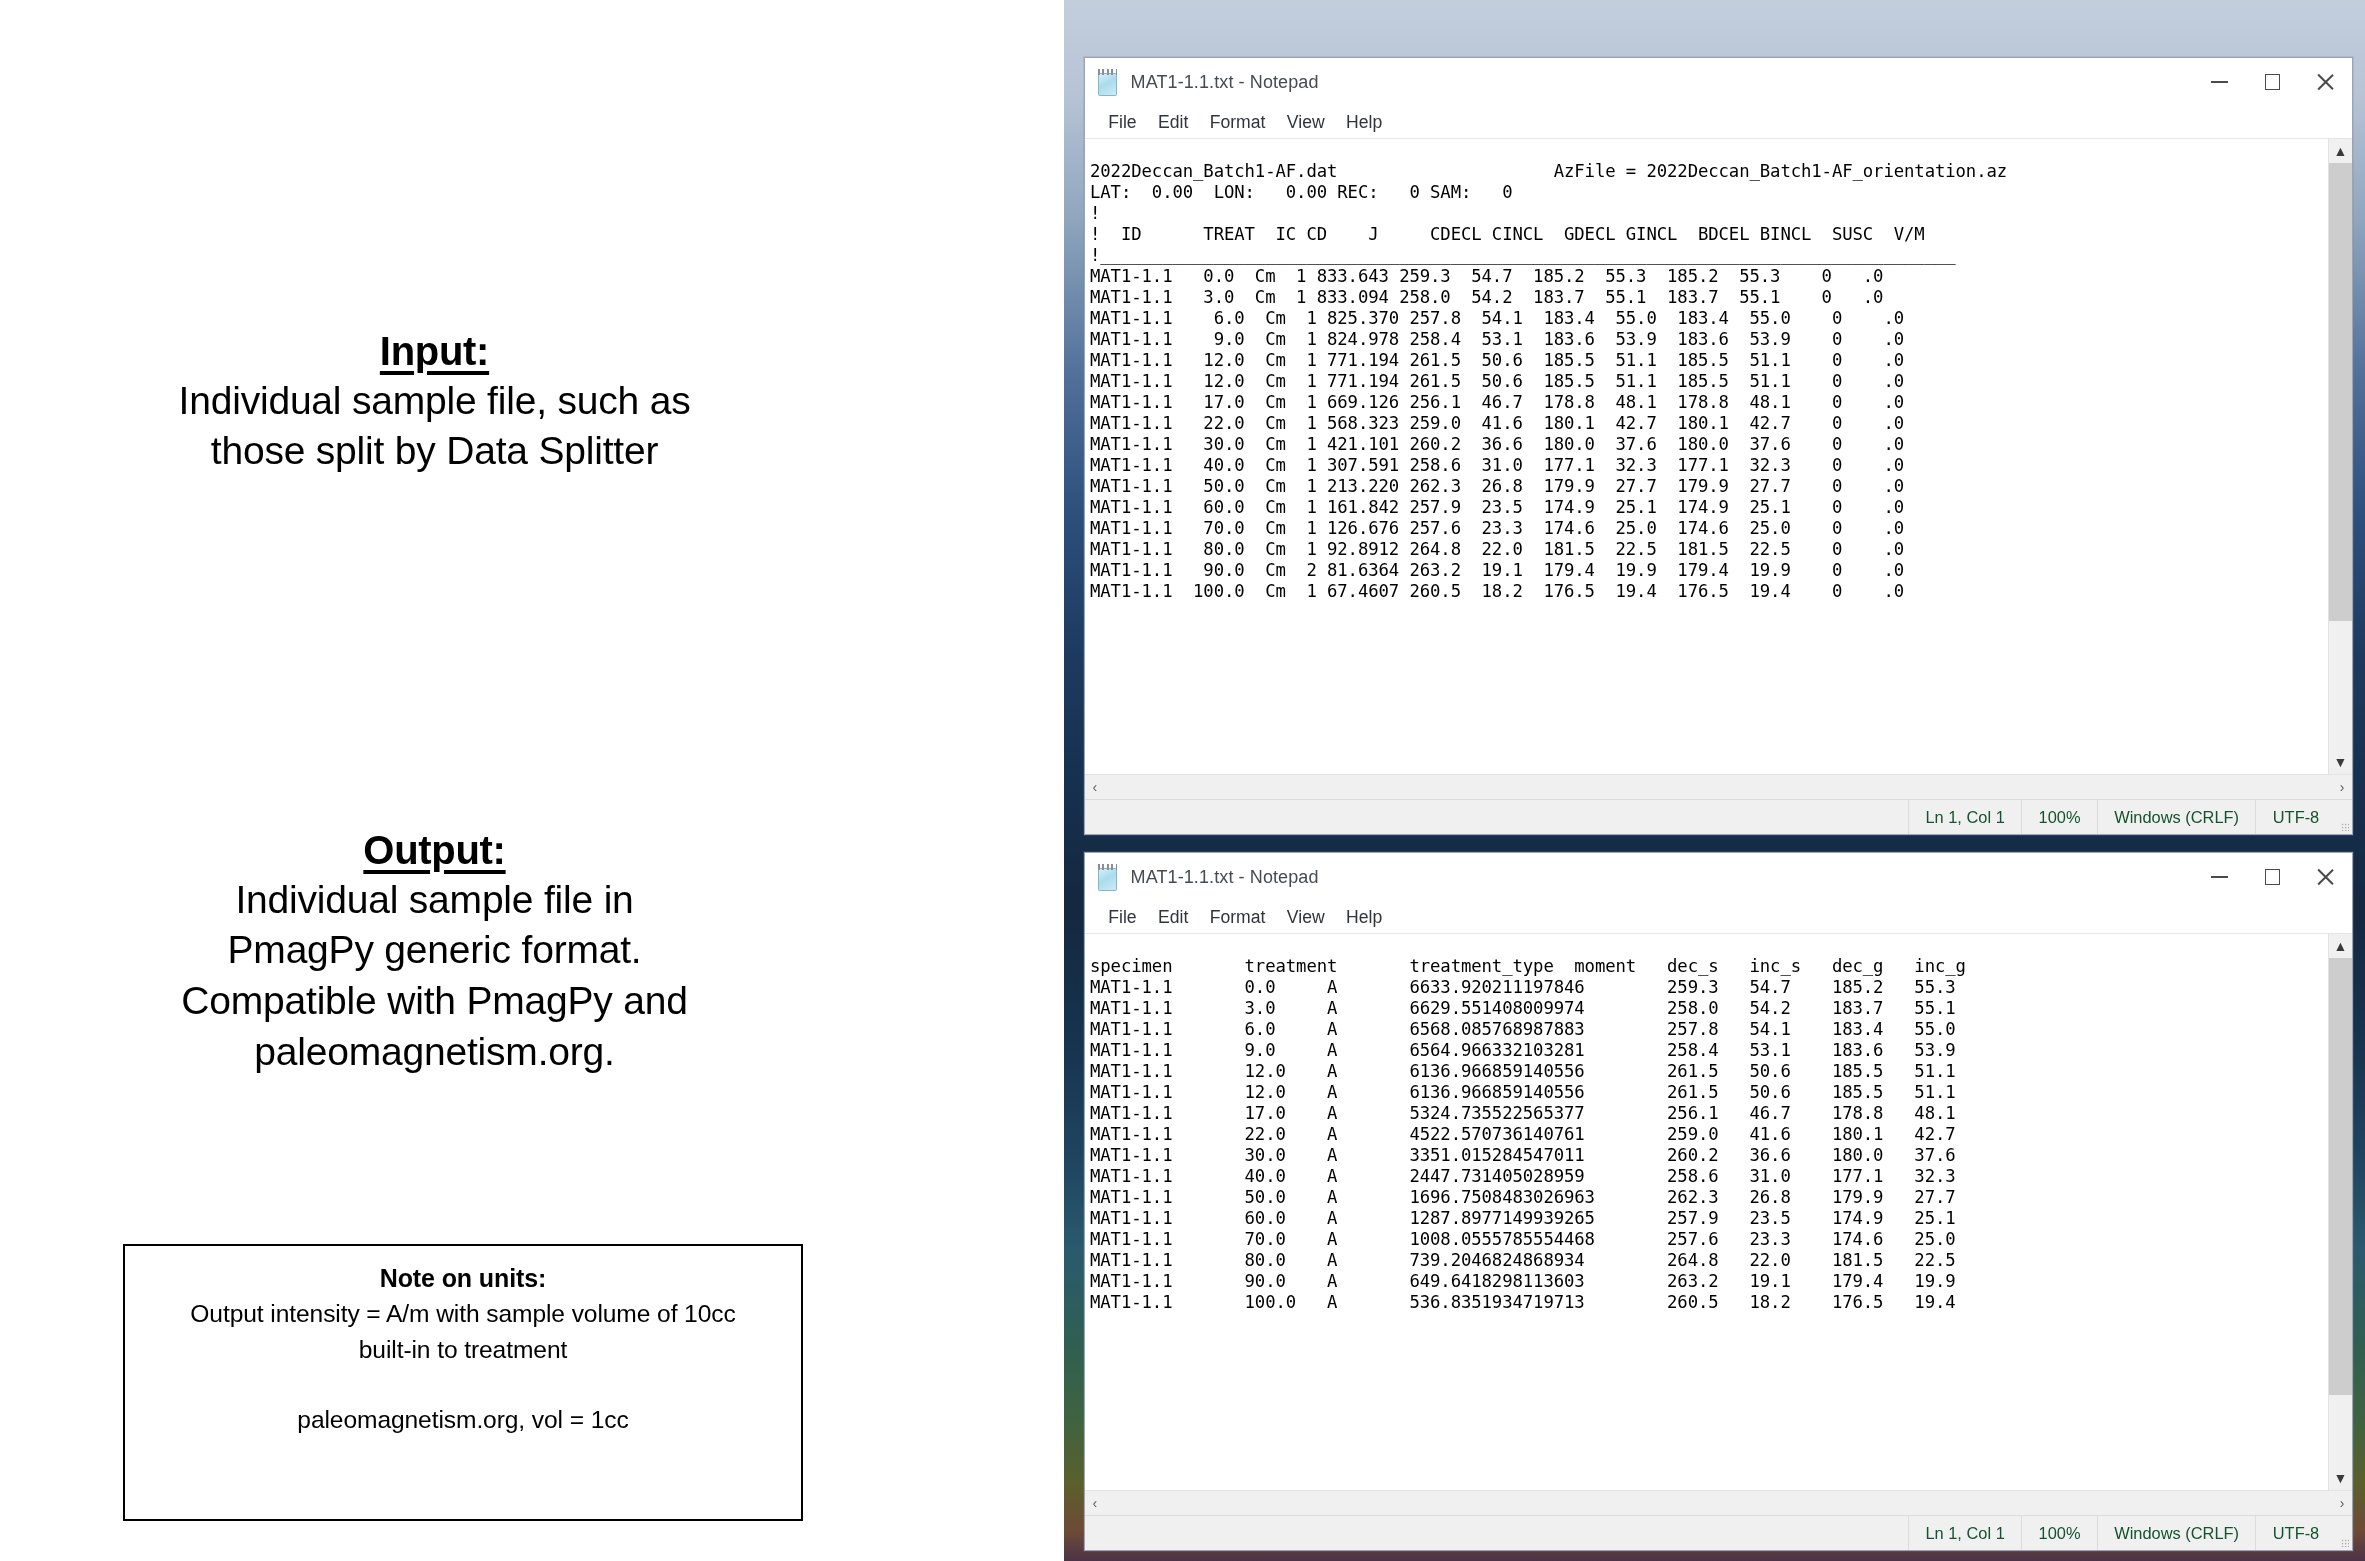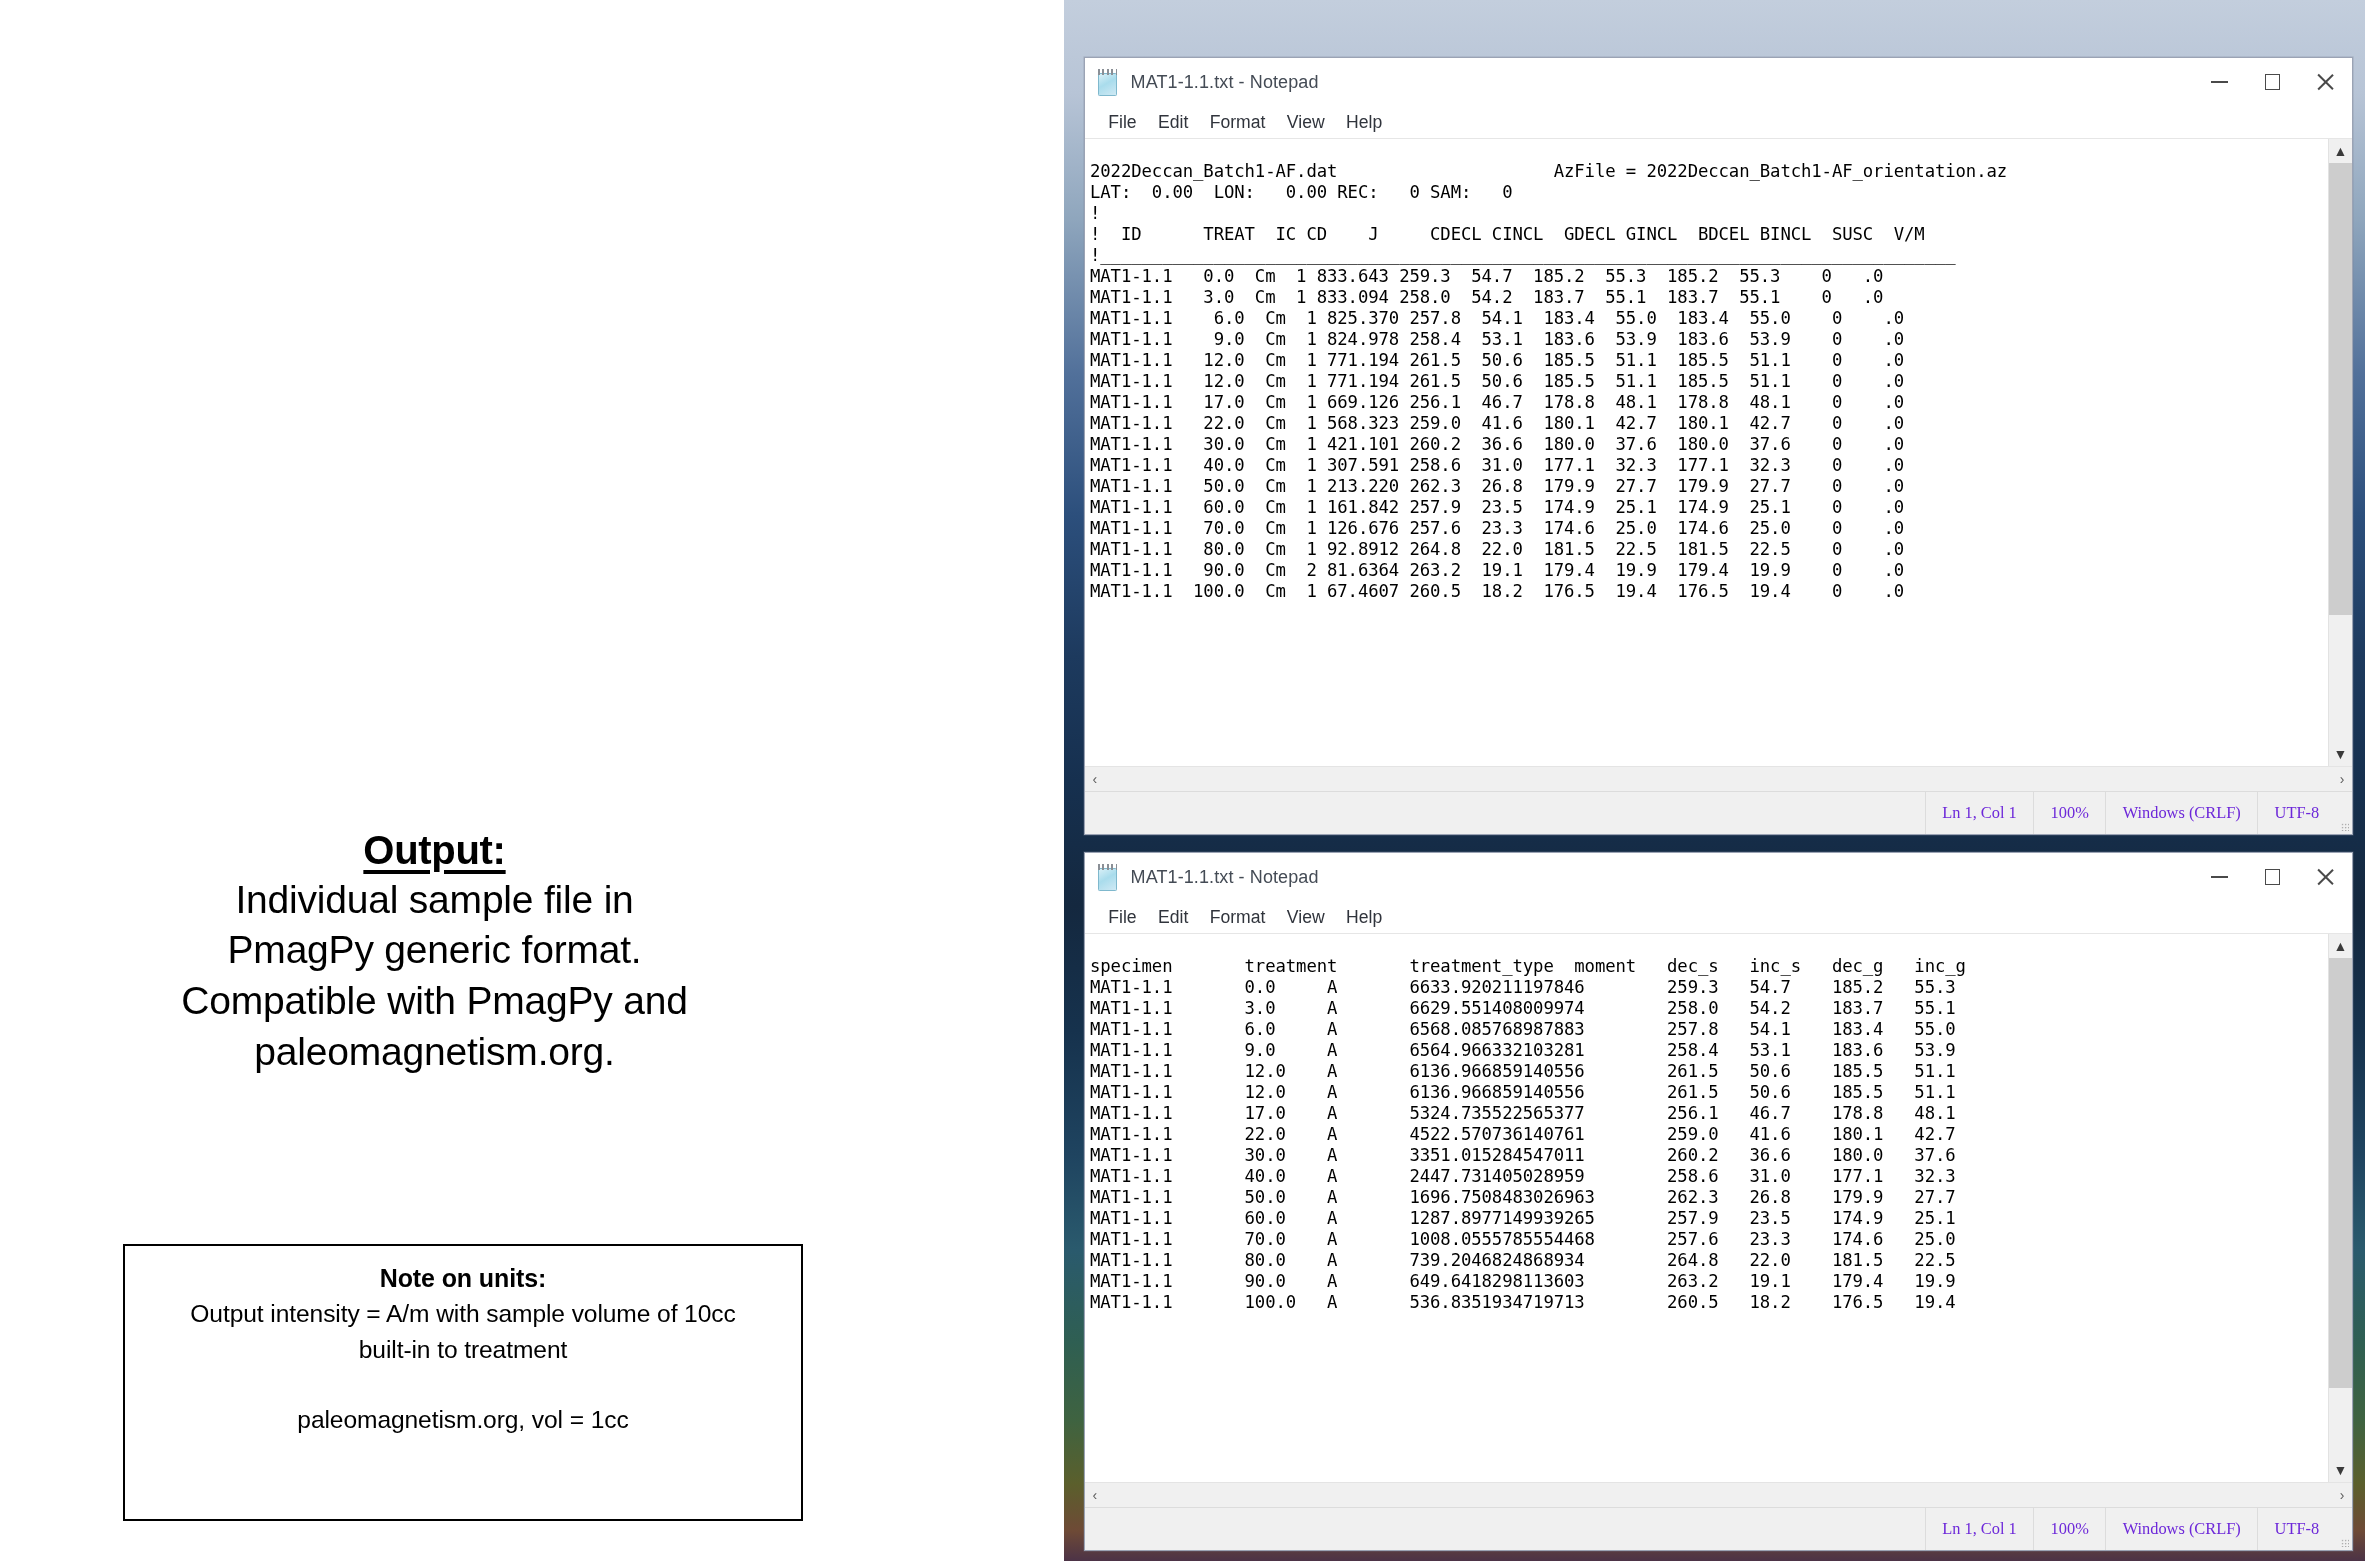--- a/index.html
+++ b/index.html
@@ -195,25 +195,25 @@
   .hscroll {
     height: 25px; flex: 0 0 auto;
     background:#f0f0f0;
     border-top: 0.6px solid #e4e4e4;
     display:flex; align-items:center; justify-content:space-between;
     padding: 0 7.6px;
     color:#5c5c5c; font-size: 14px;
   }
 
   .statusbar {
-    height: 43px; flex: 0 0 auto;
+    height: 35px; flex: 0 0 auto;
     background:#f0f0f0;
     border-top: 0.6px solid #dcdcdc;
     display:flex; align-items:stretch;
-    font-size: 16.4px; color:#6d28d9;font-family:Liberation Serif, serif;
+    font-size: 16.4px; color:#14532d;
   }
   .sb-spacer { flex: 1 1 auto; }
   .sb-cell {
     display:flex; align-items:center;
     padding: 0 16.4px;
     border-left: 0.6px solid #dcdcdc;
     white-space:nowrap;
   }
   .sb-grip {
     width: 16.4px; display:flex; align-items:flex-end; justify-content:flex-end;
@@ -223,20 +223,25 @@
     display:block; width:7.6px; height:7.6px;
     background:
       radial-gradient(circle 0.9px at 1.3px 1.3px, #a9a9a9 99%, transparent) 0 0/3.1px 3.1px repeat;
   }
 </style>
 </head>
 <body>
 
 <div id="left-panel">
 
+  <div class="lp-block" id="input-block">
+    <div class="lp-heading">Input:</div>
+    <div class="lp-line">Individual sample file, such as</div>
+    <div class="lp-line">those split by Data Splitter</div>
+  </div>
 
   <div class="lp-block" id="output-block">
     <div class="lp-heading">Output:</div>
     <div class="lp-line">Individual sample file in</div>
     <div class="lp-line">PmagPy generic format.</div>
     <div class="lp-line">Compatible with PmagPy and</div>
     <div class="lp-line">paleomagnetism.org.</div>
   </div>
 
   <div id="note-box">

